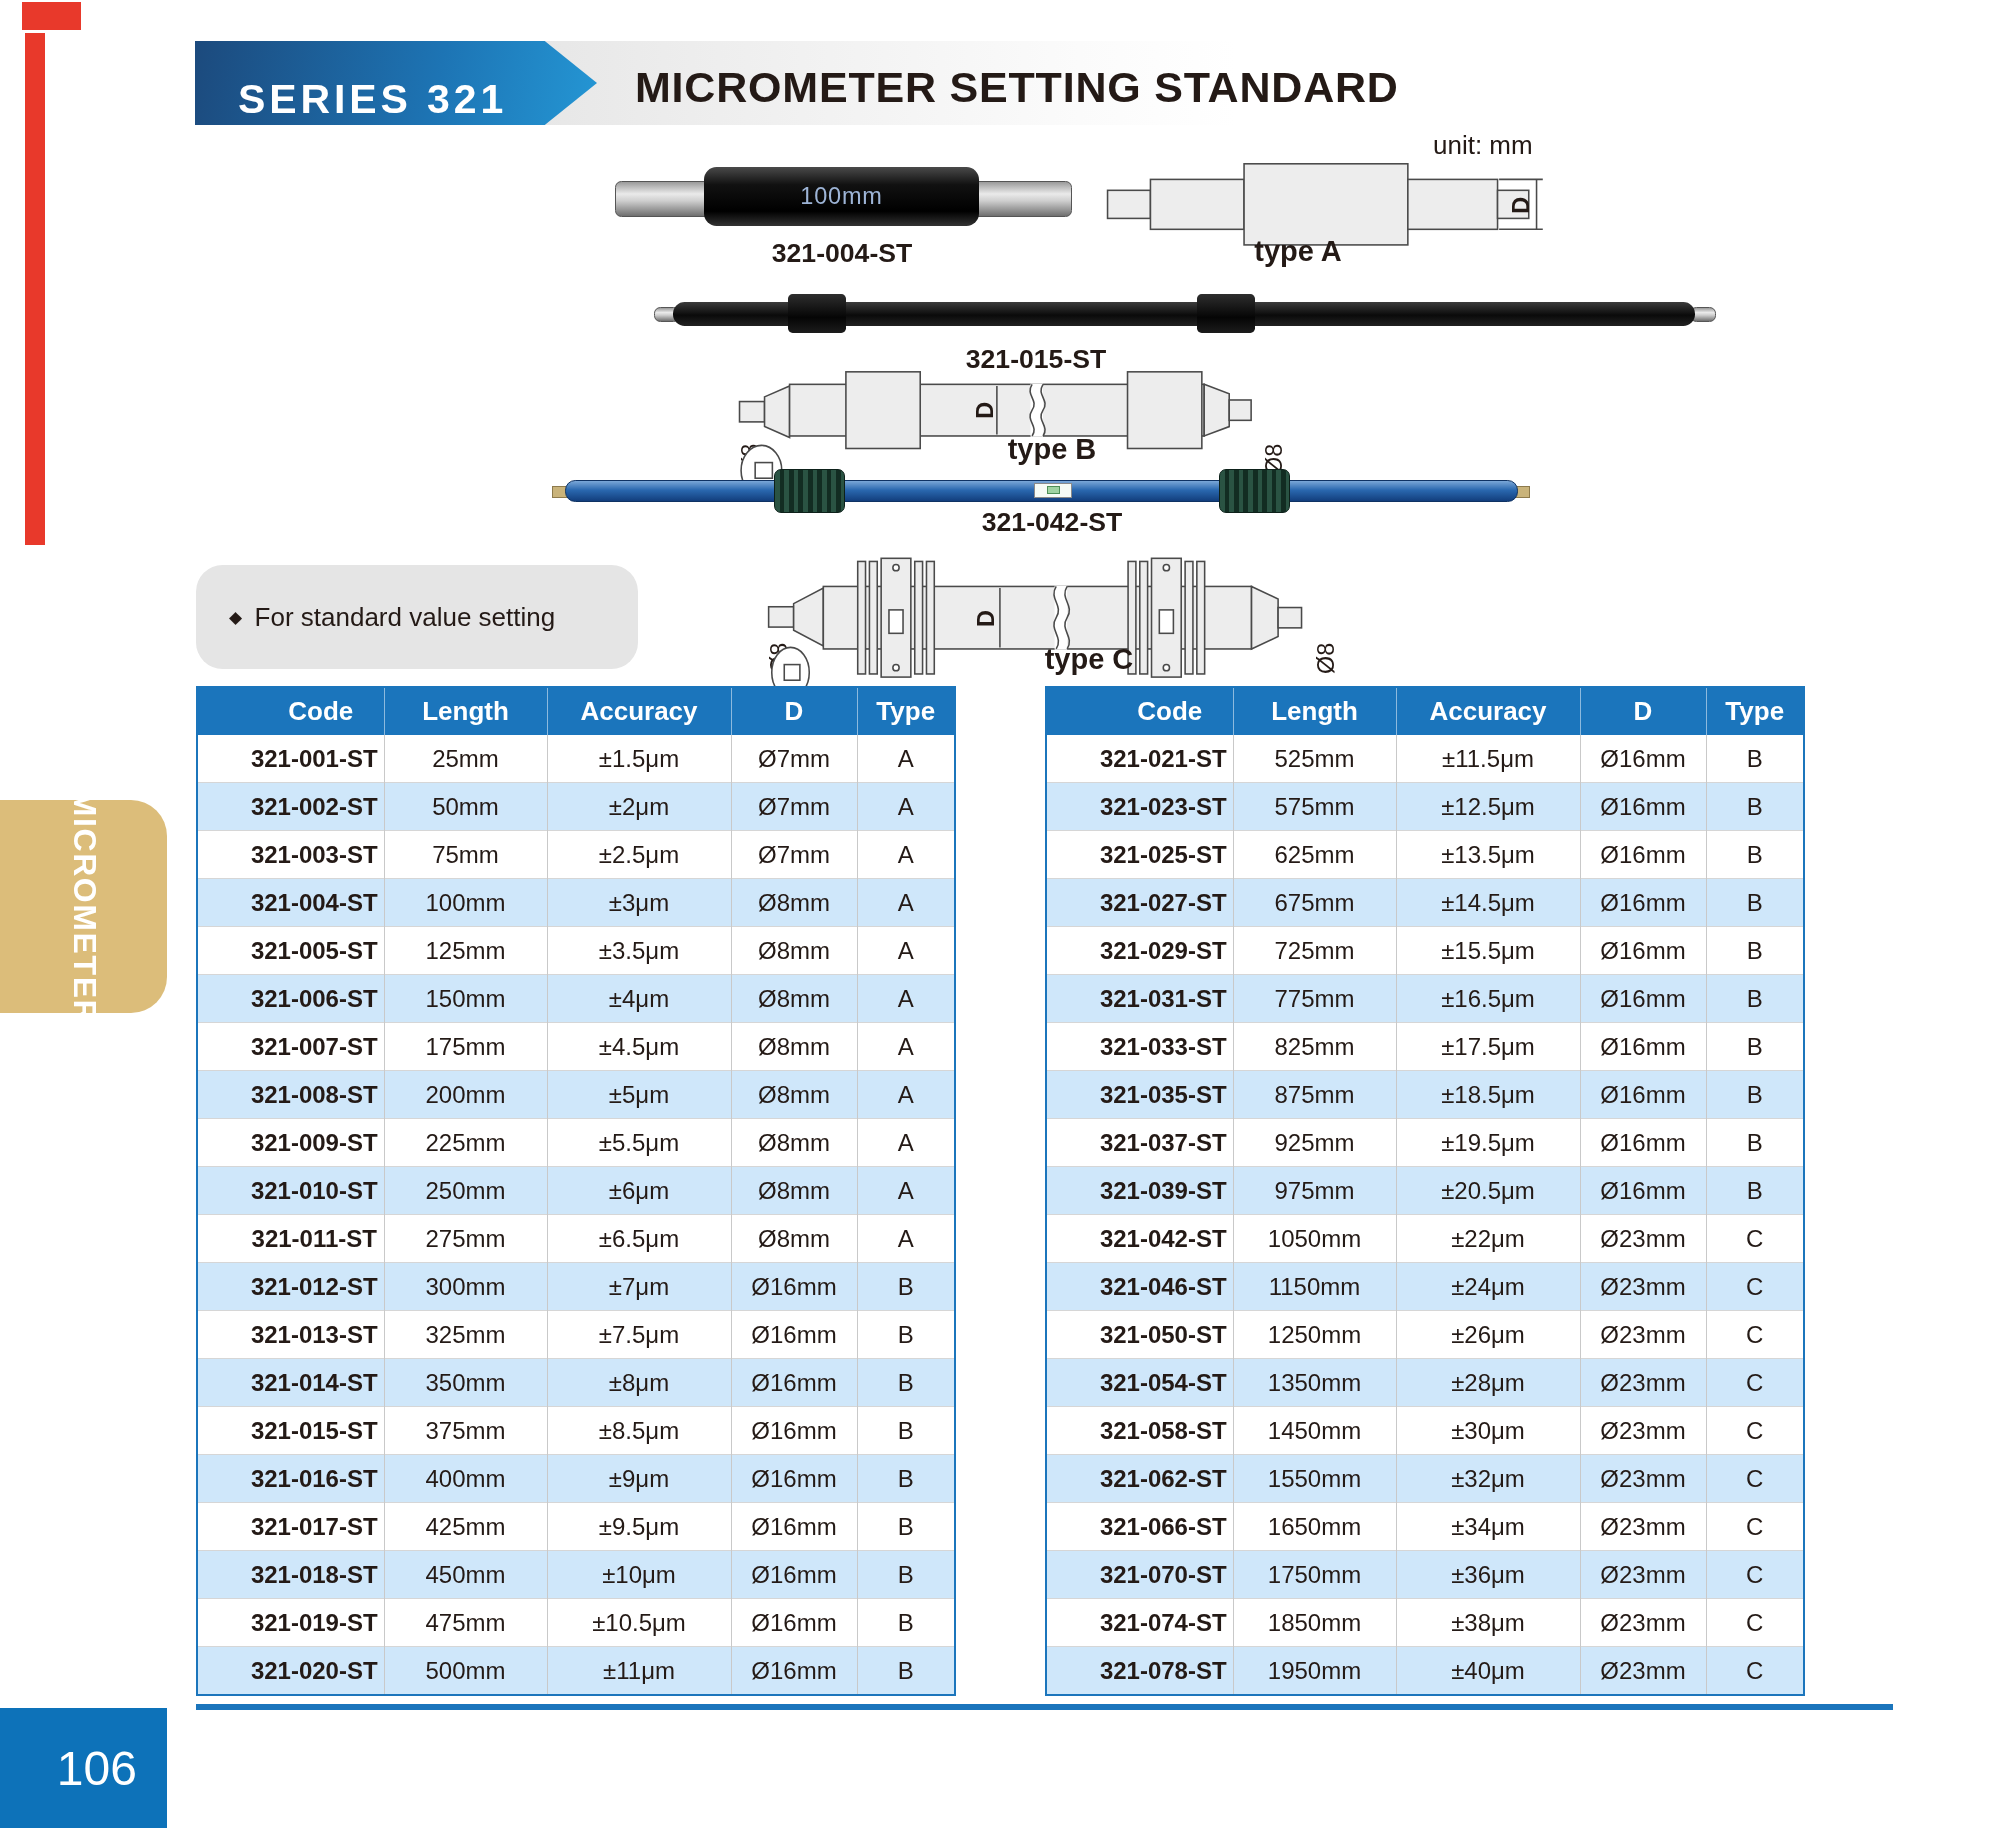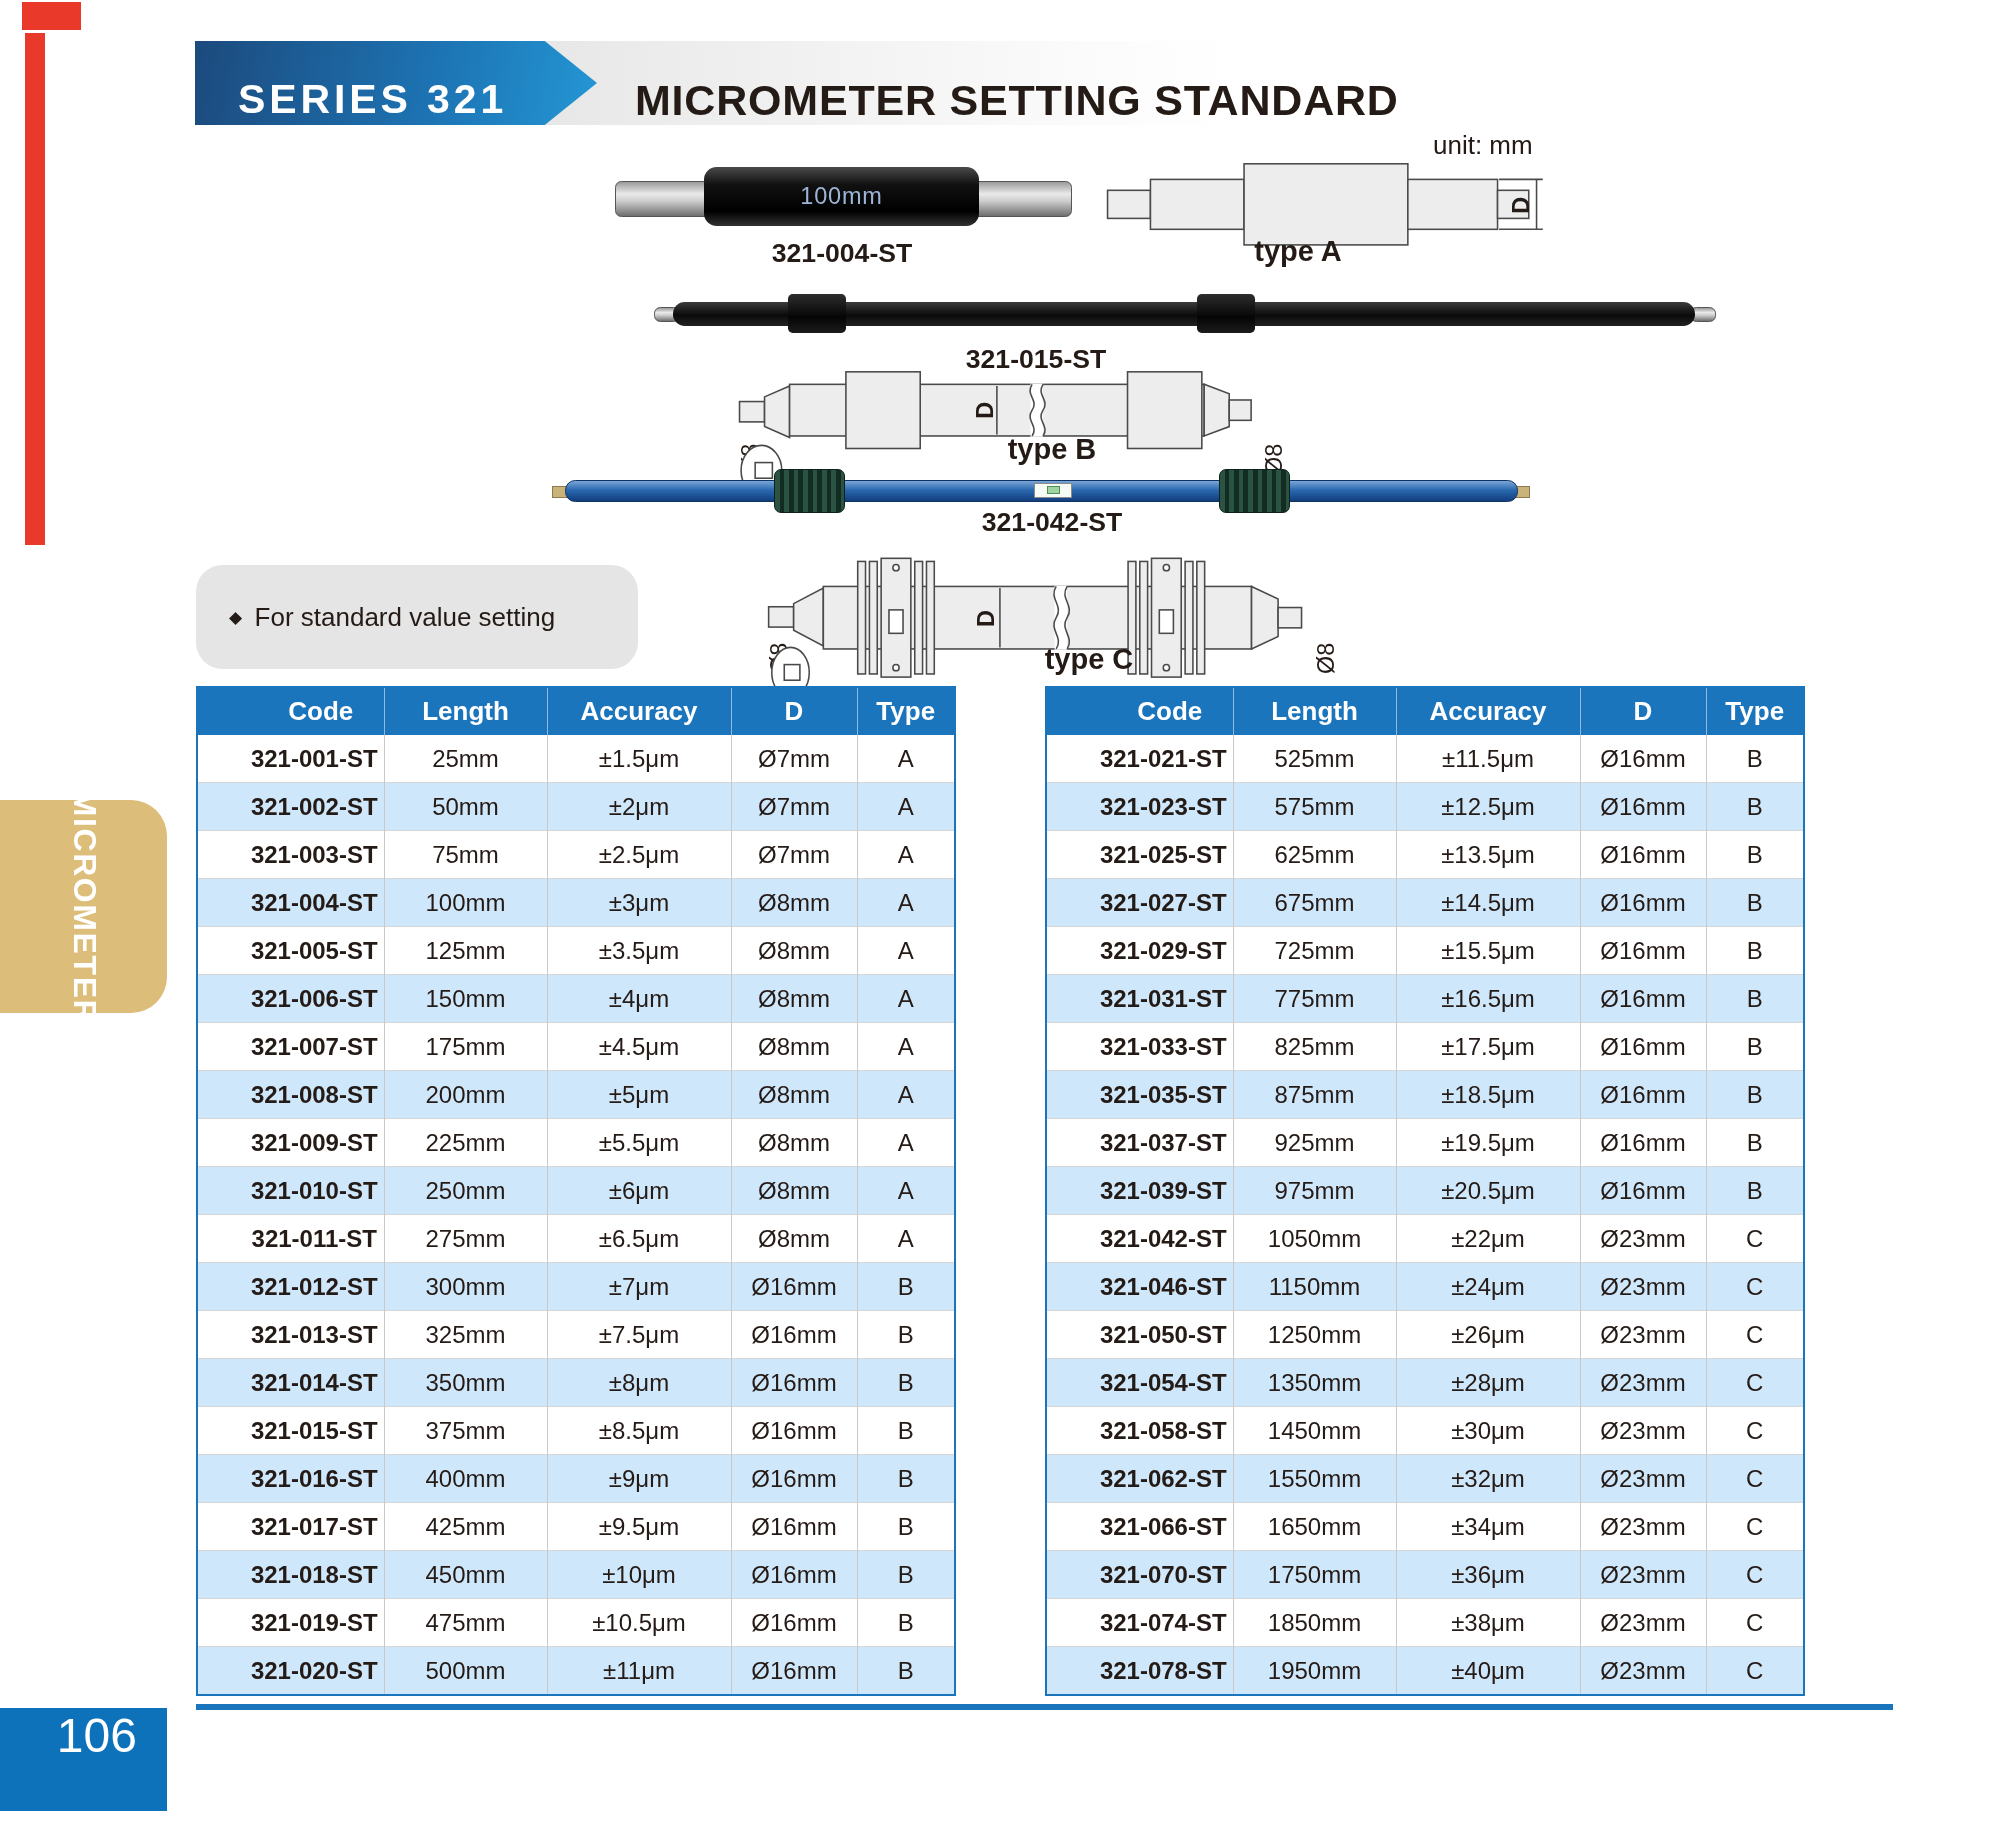--- a/index.html
+++ b/index.html
@@ -8,21 +8,21 @@
   .abs{position:absolute;}
 
   
   .gray-band{left:195px;top:41px;width:1041px;height:84px;
     background:linear-gradient(to right,#d9d9d9,#ececec 45%,#fbfbfb 85%,#fff);}
   .series-banner{left:195px;top:41px;width:402px;height:84px;
     background:linear-gradient(100deg,#1c4a7d 0%,#1d74b4 60%,#2496d4 100%);
     clip-path:polygon(0 0,87% 0,100% 50%,87% 100%,0 100%);
     display:flex;align-items:center;justify-content:center;padding-right:47px;box-sizing:border-box;}
   .series-banner span{color:#fff;font-size:41px;font-weight:bold;letter-spacing:3.9px;margin-top:33px;}
-  .page-title{left:635px;top:58px;height:84px;line-height:84px;
+  .page-title{left:635px;top:45px;height:84px;line-height:84px;
     font-size:43px;font-weight:bold;color:#241a16;letter-spacing:0.8px;white-space:nowrap;}
   .unit-label{left:1433px;top:130px;font-size:26px;}
 
   
   .red-block{left:22px;top:1.6px;width:59px;height:28px;background:#e8392b;}
   .red-strip{left:25px;top:33px;width:19.6px;height:512px;background:#e8392b;}
 
   
   .chrome{background:linear-gradient(to bottom,#9a9a9a,#eaeaea 35%,#cfcfcf 55%,#6f6f6f);
           border:0.8px solid #555;border-radius:6.3px;}
@@ -78,22 +78,22 @@
   .tbl-right{left:1045px;top:686px;width:757px;}
 
   
   .side-tab{left:0;top:800px;width:167px;height:213px;background:#dcbd7a;
     border-radius:0 36px 36px 0;}
   .side-tab span{position:absolute;left:50%;top:50%;transform:translate(-50%,-50%) rotate(90deg);
     color:#fff;font-size:32px;font-weight:bold;letter-spacing:1.6px;white-space:nowrap;}
 
   
   .foot-rule{left:196px;top:1704px;width:1697px;height:5.5px;background:#1b75bc;}
-  .page-box{left:0;top:1708px;width:167px;height:103px;background:#0d72b9;
-    display:flex;justify-content:center;padding-left:26.6px;box-sizing:border-box;}
+  .page-box{left:0;top:1708px;width:167px;height:120px;background:#0d72b9;
+    display:flex;align-items:center;justify-content:center;padding-left:26.6px;box-sizing:border-box;}
   .page-box span{color:#fff;font-size:48px;}
 </style>
 </head>
 <body>
 
 <div class="abs red-block"></div>
 <div class="abs red-strip"></div>
 
 <div class="abs gray-band"></div>
 <div class="abs series-banner">

